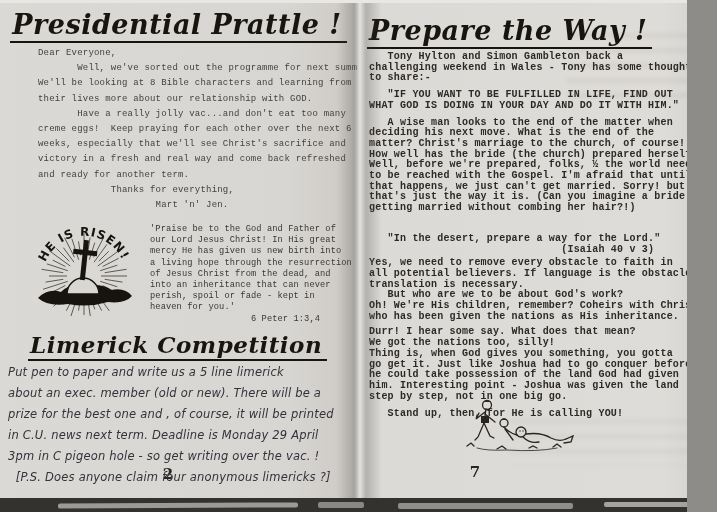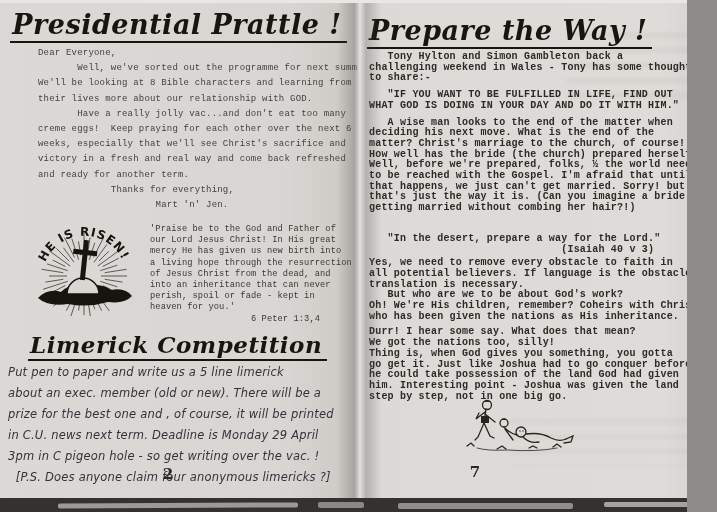--- a/index.html
+++ b/index.html
@@ -183,20 +183,21 @@
    But who are we to be about God's work?
 Oh! We're His children, remember? Coheirs with Christ
 who has been given the nations as His inheritance.</pre>
       <pre class="gap7">Durr! I hear some say. What does that mean?
 We got the nations too, silly!
 Thing is, when God gives you something, you gotta
 go get it. Just like Joshua had to go conquer before
 he could take possession of the land God had given
 him. Interesting point - Joshua was given the land
 step by step, not in one big go.</pre>
+      <pre>   Stand up, then, for He is calling YOU!</pre>
     </div>
 
     <svg class="cartoon" width="140" height="68" viewBox="0 0 140 68" fill="none" stroke="#28251f" stroke-width="1.3" stroke-linecap="round">
 
       <circle cx="38" cy="9" r="4.5"></circle>
       <path d="M35 6 Q38 2 42 6" fill="#28251f" stroke="none"></path>
       <path d="M37 13 L35 27"></path>
       <path d="M36 16 L27 23 L30 17"></path>
       <path d="M36 18 L46 26"></path>
       <path d="M35 27 L29 41 L26 44"></path>

